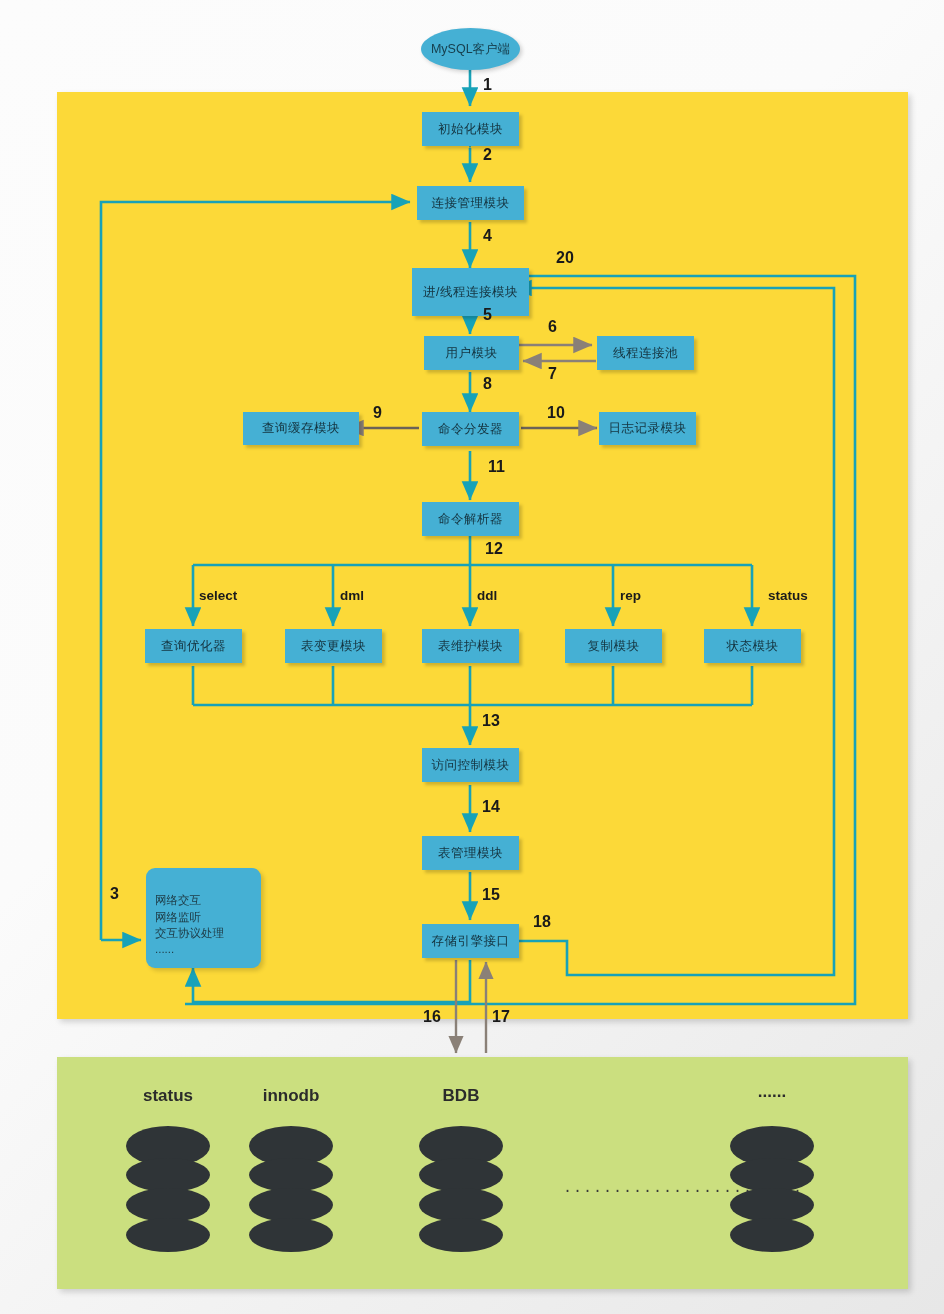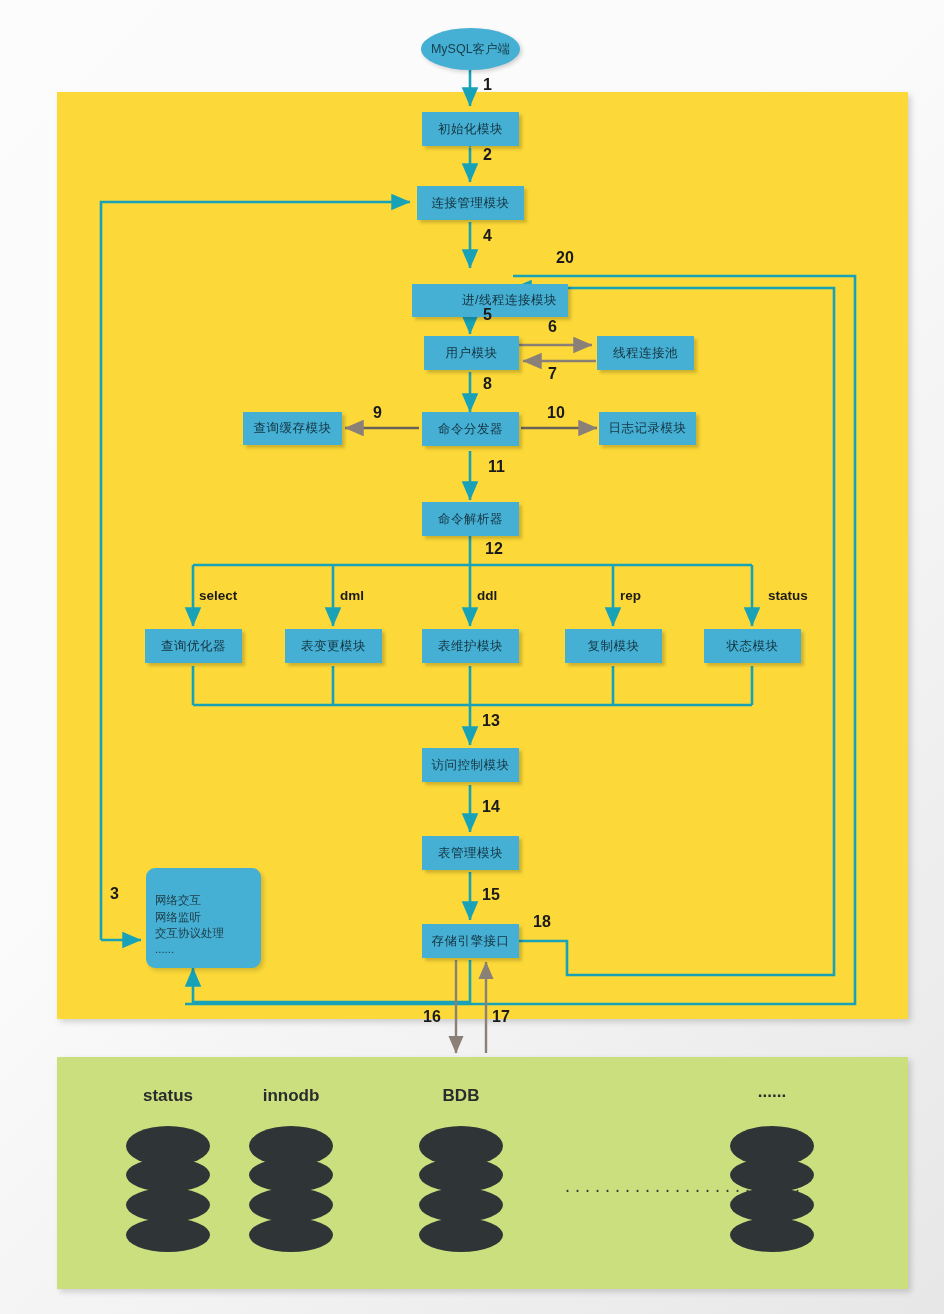--- a/index.html
+++ b/index.html
@@ -153,33 +153,33 @@
   </div>
 
   <div class="node" style="left:422px;top:112px;width:97px;height:34px;">
     <span>初始化模块</span>
   </div>
 
   <div class="node" style="left:417px;top:186px;width:107px;height:34px;">
     <span>连接管理模块</span>
   </div>
 
-  <div class="node" style="left:412px;top:284px;width:117px;height:33px;padding-left:39px;">
+  <div class="node" style="left:412px;top:268px;width:117px;height:48px;">
     <span>进/线程连接模块</span>
   </div>
 
   <div class="node" style="left:424px;top:336px;width:95px;height:34px;">
     <span>用户模块</span>
   </div>
 
   <div class="node" style="left:597px;top:336px;width:97px;height:34px;">
     <span>线程连接池</span>
   </div>
 
-  <div class="node" style="left:243px;top:412px;width:99px;height:33px;">
+  <div class="node" style="left:243px;top:412px;width:116px;height:33px;">
     <span>查询缓存模块</span>
   </div>
 
   <div class="node" style="left:422px;top:412px;width:97px;height:34px;">
     <span>命令分发器</span>
   </div>
 
   <div class="node" style="left:599px;top:412px;width:97px;height:33px;align-items:center;">
     <span>日志记录模块</span>
   </div>

